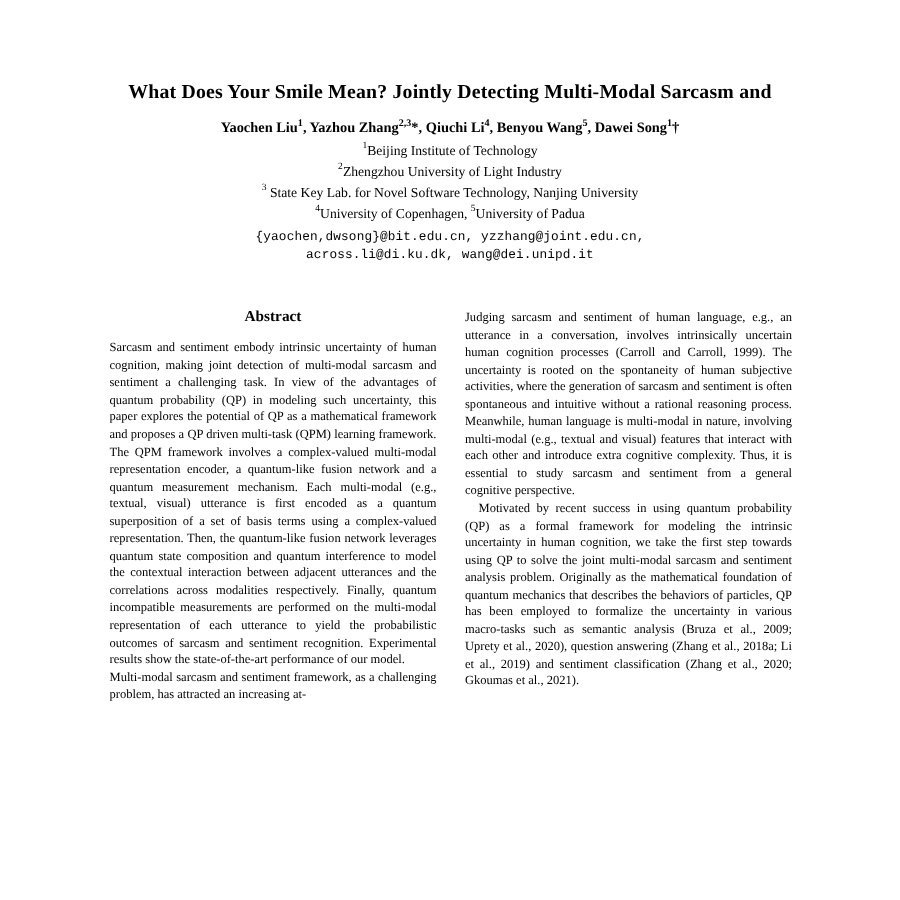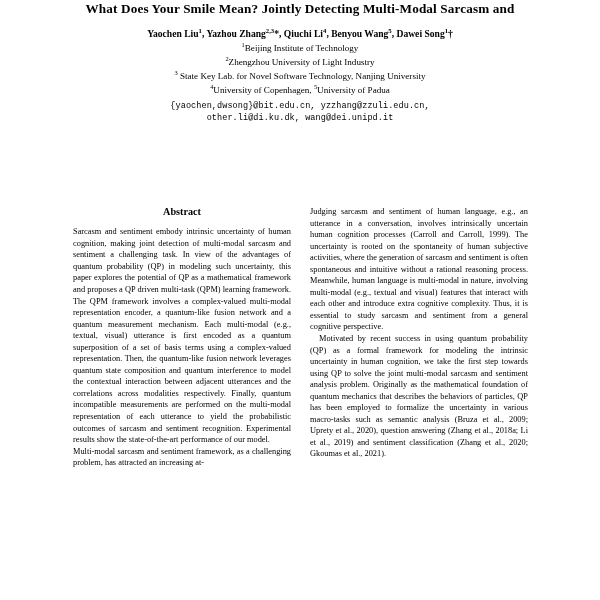--- a/index.html
+++ b/index.html
@@ -22,20 +22,21 @@
     height: 600px;
     box-sizing: border-box;
     padding: 0;
     background: #ffffff;
   }
 
   
   .titleblock {
     width: 456px;
     margin: 0 auto;
+    padding-top: 52px;
     text-align: center;
   }
   .paper-title {
     font-size: 13.2px;
     font-weight: bold;
     line-height: 1.30;
     letter-spacing: 0.01em;
     margin: 0;
   }
   .authors {
@@ -134,22 +135,22 @@
     </h1>
 
     <div class="authors">Yaochen Liu<sup>1</sup>, Yazhou Zhang<sup>2,3</sup>*, Qiuchi Li<sup>4</sup>, Benyou Wang<sup>5</sup>, Dawei Song<sup>1</sup>†</div>
 
     <div class="affil"><sup>1</sup>Beijing Institute of Technology</div>
     <div class="affil"><sup>2</sup>Zhengzhou University of Light Industry</div>
     <div class="affil"><sup>3</sup> State Key Lab. for Novel Software Technology, Nanjing University</div>
     <div class="affil"><sup>4</sup>University of Copenhagen, <sup>5</sup>University of Padua</div>
 
     <div class="emails">
-      <div>{yaochen,dwsong}@bit.edu.cn, yzzhang@zzuli.edu.cn,</div>
-      <div>other.li@di.ku.dk, wang@dei.unipd.it</div>
+      <div>{yaochen,dwsong}@bit.edu.cn, yzzhang@joint.edu.cn,</div>
+      <div>across.li@di.ku.dk, wang@dei.unipd.it</div>
     </div>
   </div>
 
   <div class="columns">
 
     <div class="col">
       <div class="section-head">Abstract</div>
       <p class="body abstract-body noindent">Sarcasm and sentiment embody intrinsic uncertainty of human cognition, making joint detection of multi-modal sarcasm and sentiment a challenging task. In view of the advantages of quantum probability (QP) in modeling such uncertainty, this paper explores the potential of QP as a mathematical framework and proposes a QP driven multi-task (QPM) learning framework. The QPM framework involves a complex-valued multi-modal representation encoder, a quantum-like fusion network and a quantum measurement mechanism. Each multi-modal (e.g., textual, visual) utterance is first encoded as a quantum superposition of a set of basis terms using a complex-valued representation. Then, the quantum-like fusion network leverages quantum state composition and quantum interference to model the contextual interaction between adjacent utterances and the correlations across modalities respectively. Finally, quantum incompatible measurements are performed on the multi-modal representation of each utterance to yield the probabilistic outcomes of sarcasm and sentiment recognition. Experimental results show the state-of-the-art performance of our model.</p>
 
       <p class="body noindent">Multi-modal sarcasm and sentiment framework, as a challenging problem, has attracted an increasing at-</p>

